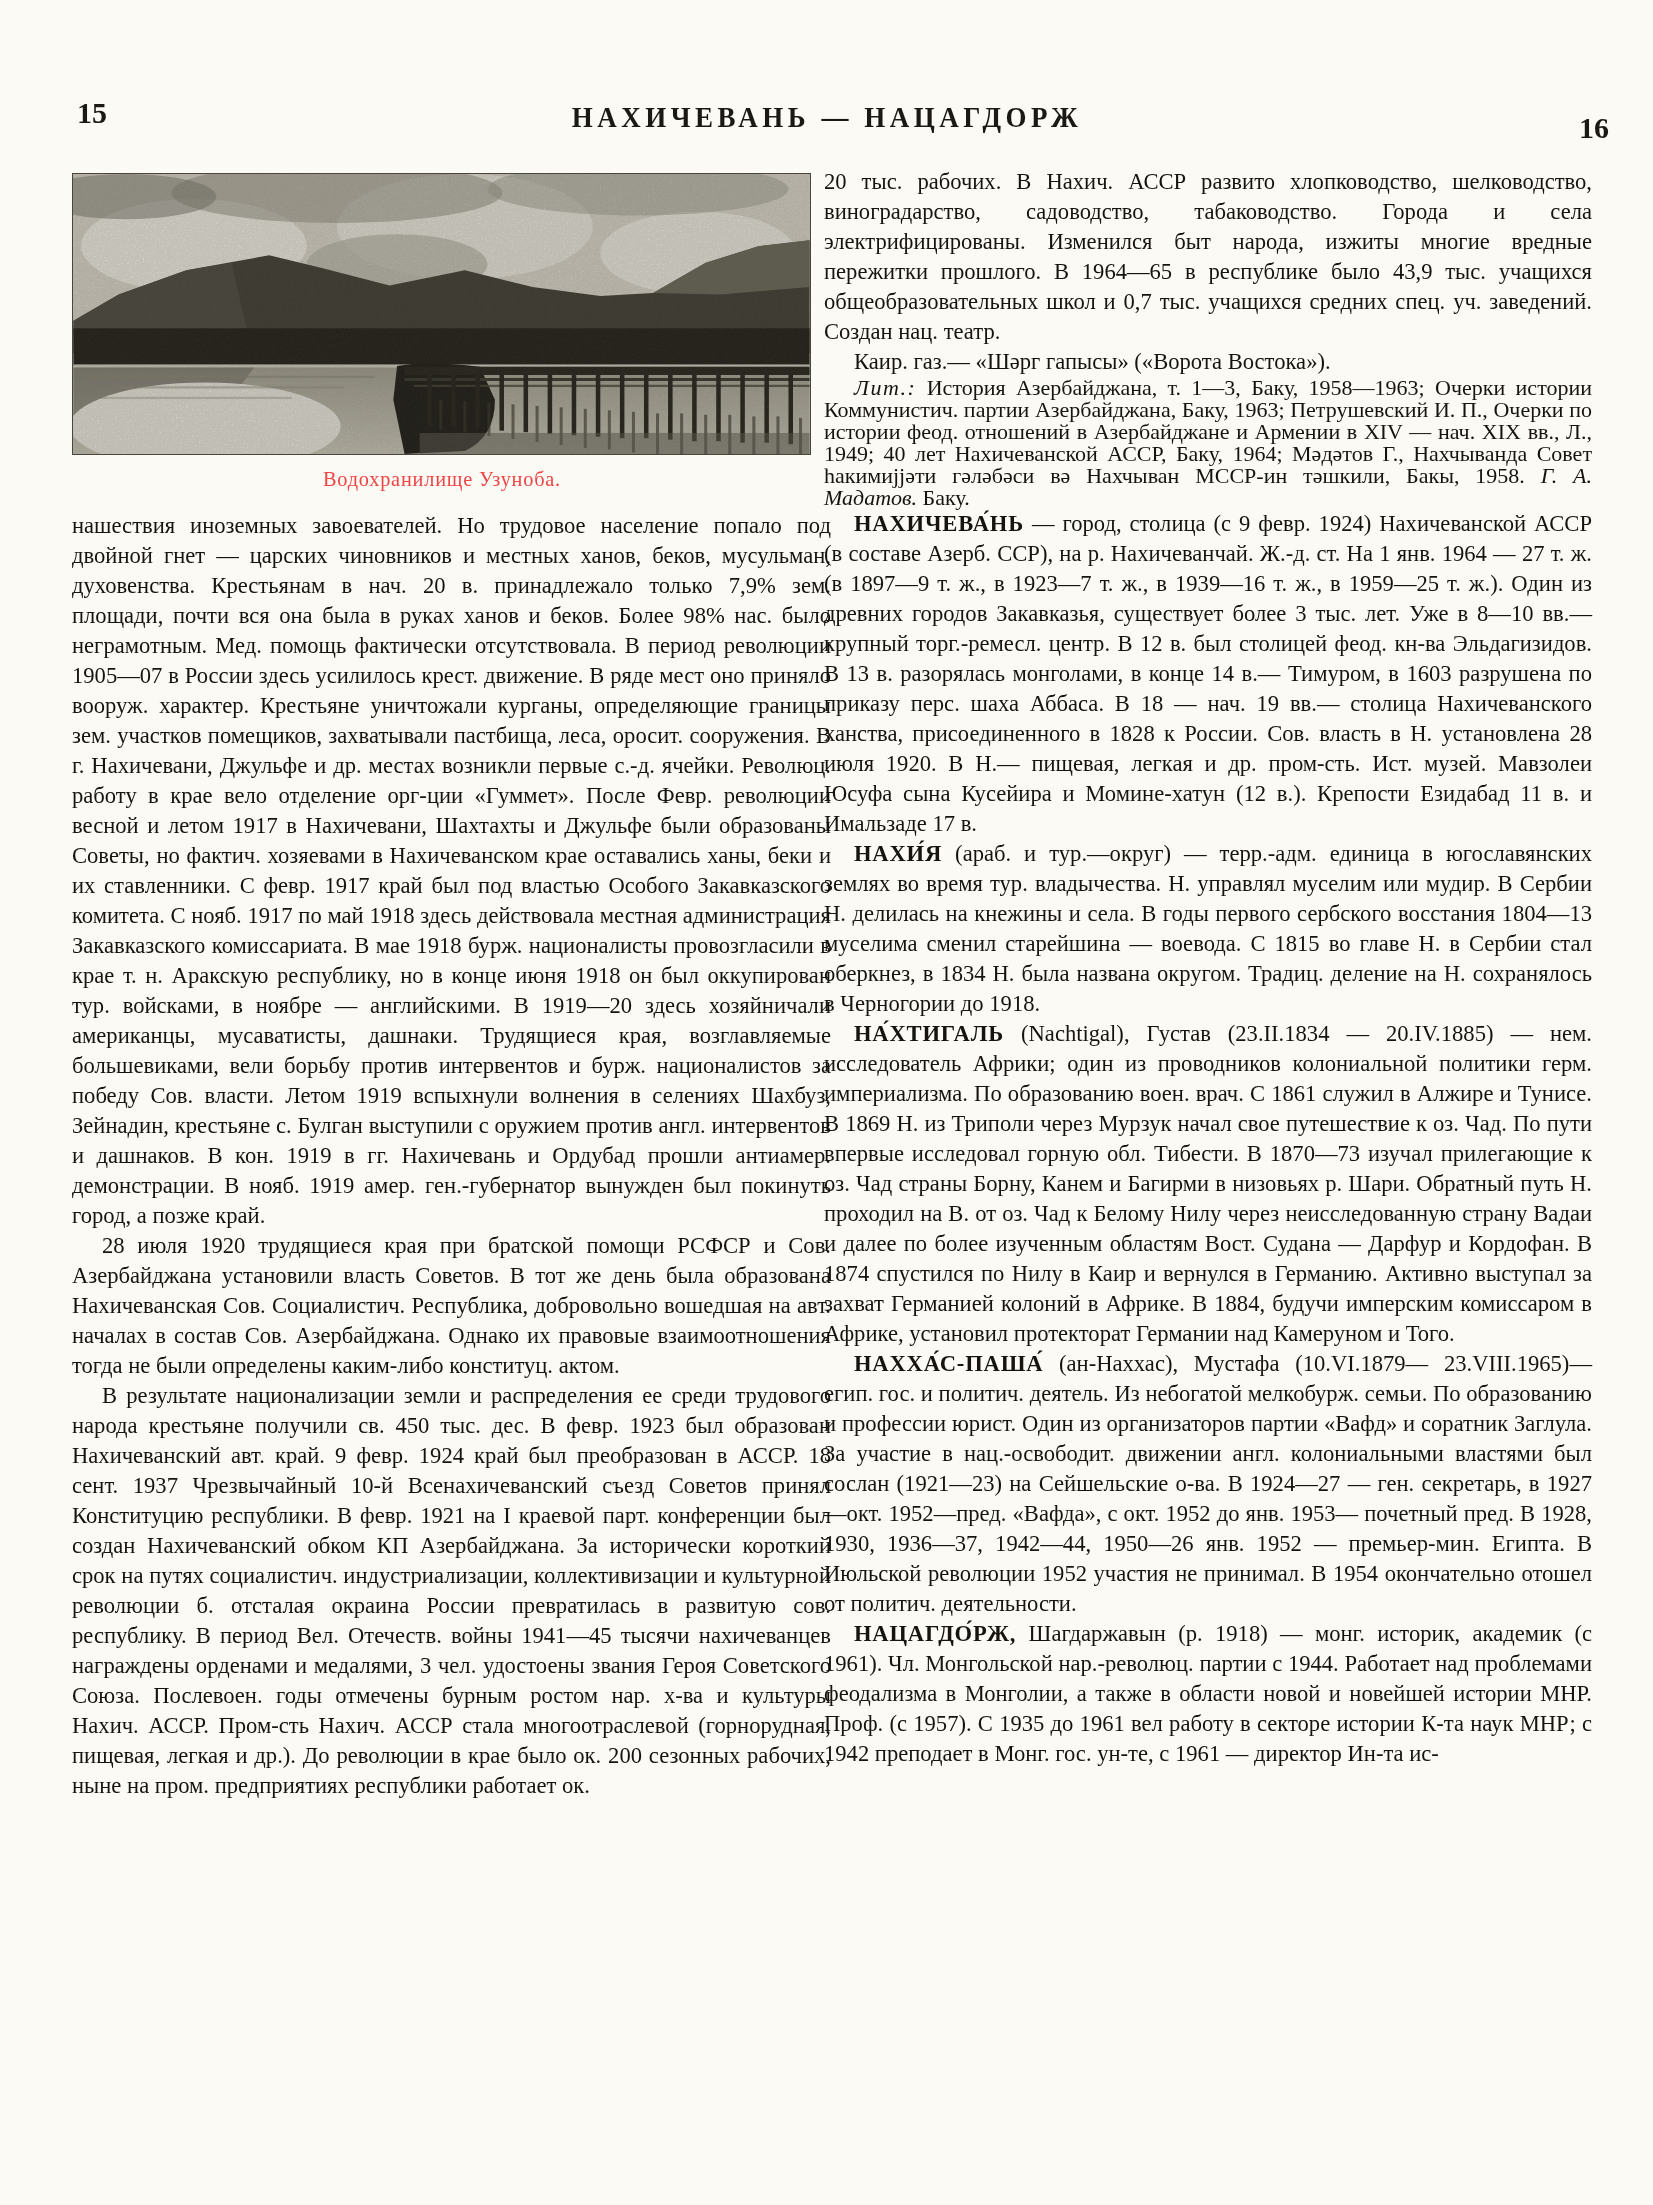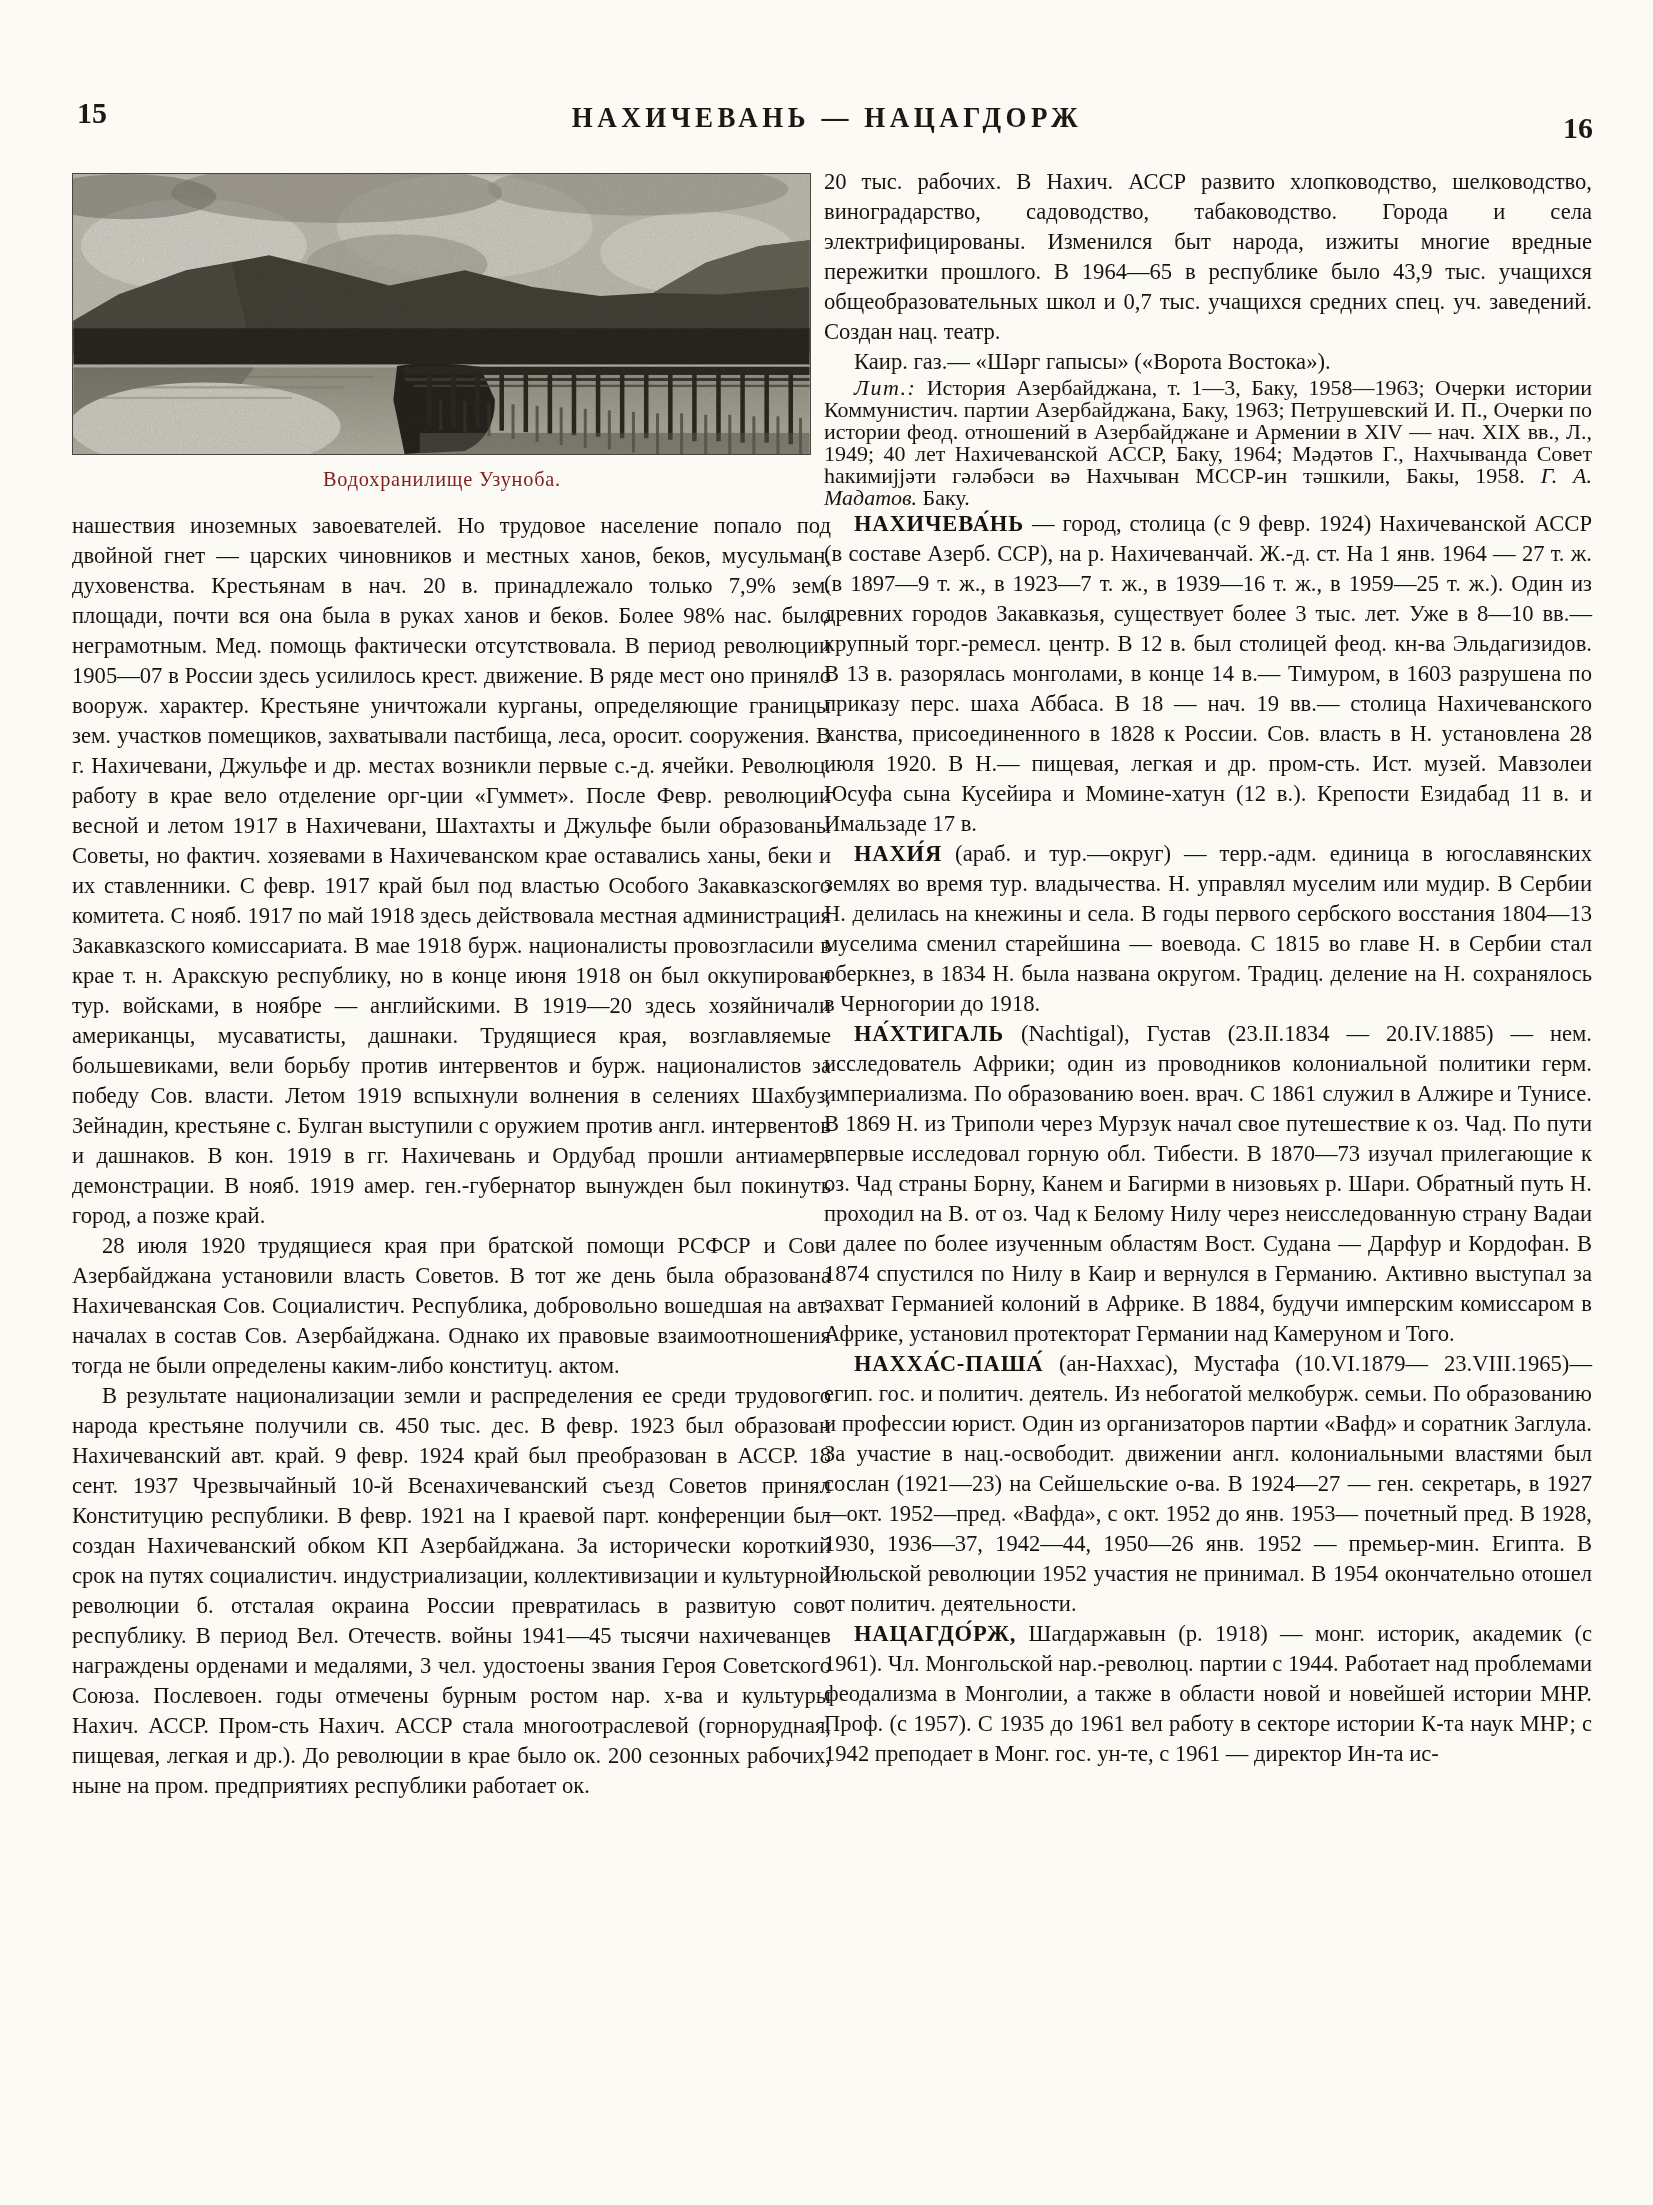--- a/index.html
+++ b/index.html
@@ -7,21 +7,21 @@
     position:relative;
     width:1654px;height:2205px;
     background:#fbfaf5;
     color:#17140f;
     font-family:"Liberation Serif","DejaVu Serif",serif;
     overflow:hidden;
   }
   
   .pagenum{position:absolute;font-size:30px;font-weight:700;color:#1c1914;}
   #pn-left{left:77px;top:96px;}
-  #pn-right{right:61px;top:111px;}
+  #pn-right{right:45px;top:111px;}
   .header-title{
     position:absolute;left:0;top:102px;width:100%;
     text-align:center;font-size:27px;font-weight:600;
     letter-spacing:4.5px;color:#1c1914;
     transform:scaleY(1.12);
   }
   
   .col{position:absolute;text-align:justify;font-size:22.6px;line-height:30px;}
   #col-left{left:72px;top:173px;width:759px;}
   #col-right{left:824px;top:167px;width:768px;}
@@ -36,21 +36,21 @@
   figure{margin:0 0 19.6px 0;padding:0;width:740px;}
   .photo{
     width:737px;height:280px;
     border:1.5px solid #4a463c;
     background:#dcd9cf;
     overflow:hidden;
   }
   figcaption{
     display:block;text-align:center;
     font-size:20.3px;line-height:24px;margin-top:12px;
-    text-indent:0;letter-spacing:0.8px;color:#7f1d1d;
+    text-indent:0;letter-spacing:0.8px;color:#ef4444;
   }
 </style>
 </head>
 <body>
 
 <div class="page">
 
   <div class="pagenum" id="pn-left">15</div>
   <div class="header-title">НАХИЧЕВАНЬ — НАЦАГДОРЖ</div>
   <div class="pagenum" id="pn-right">16</div>

